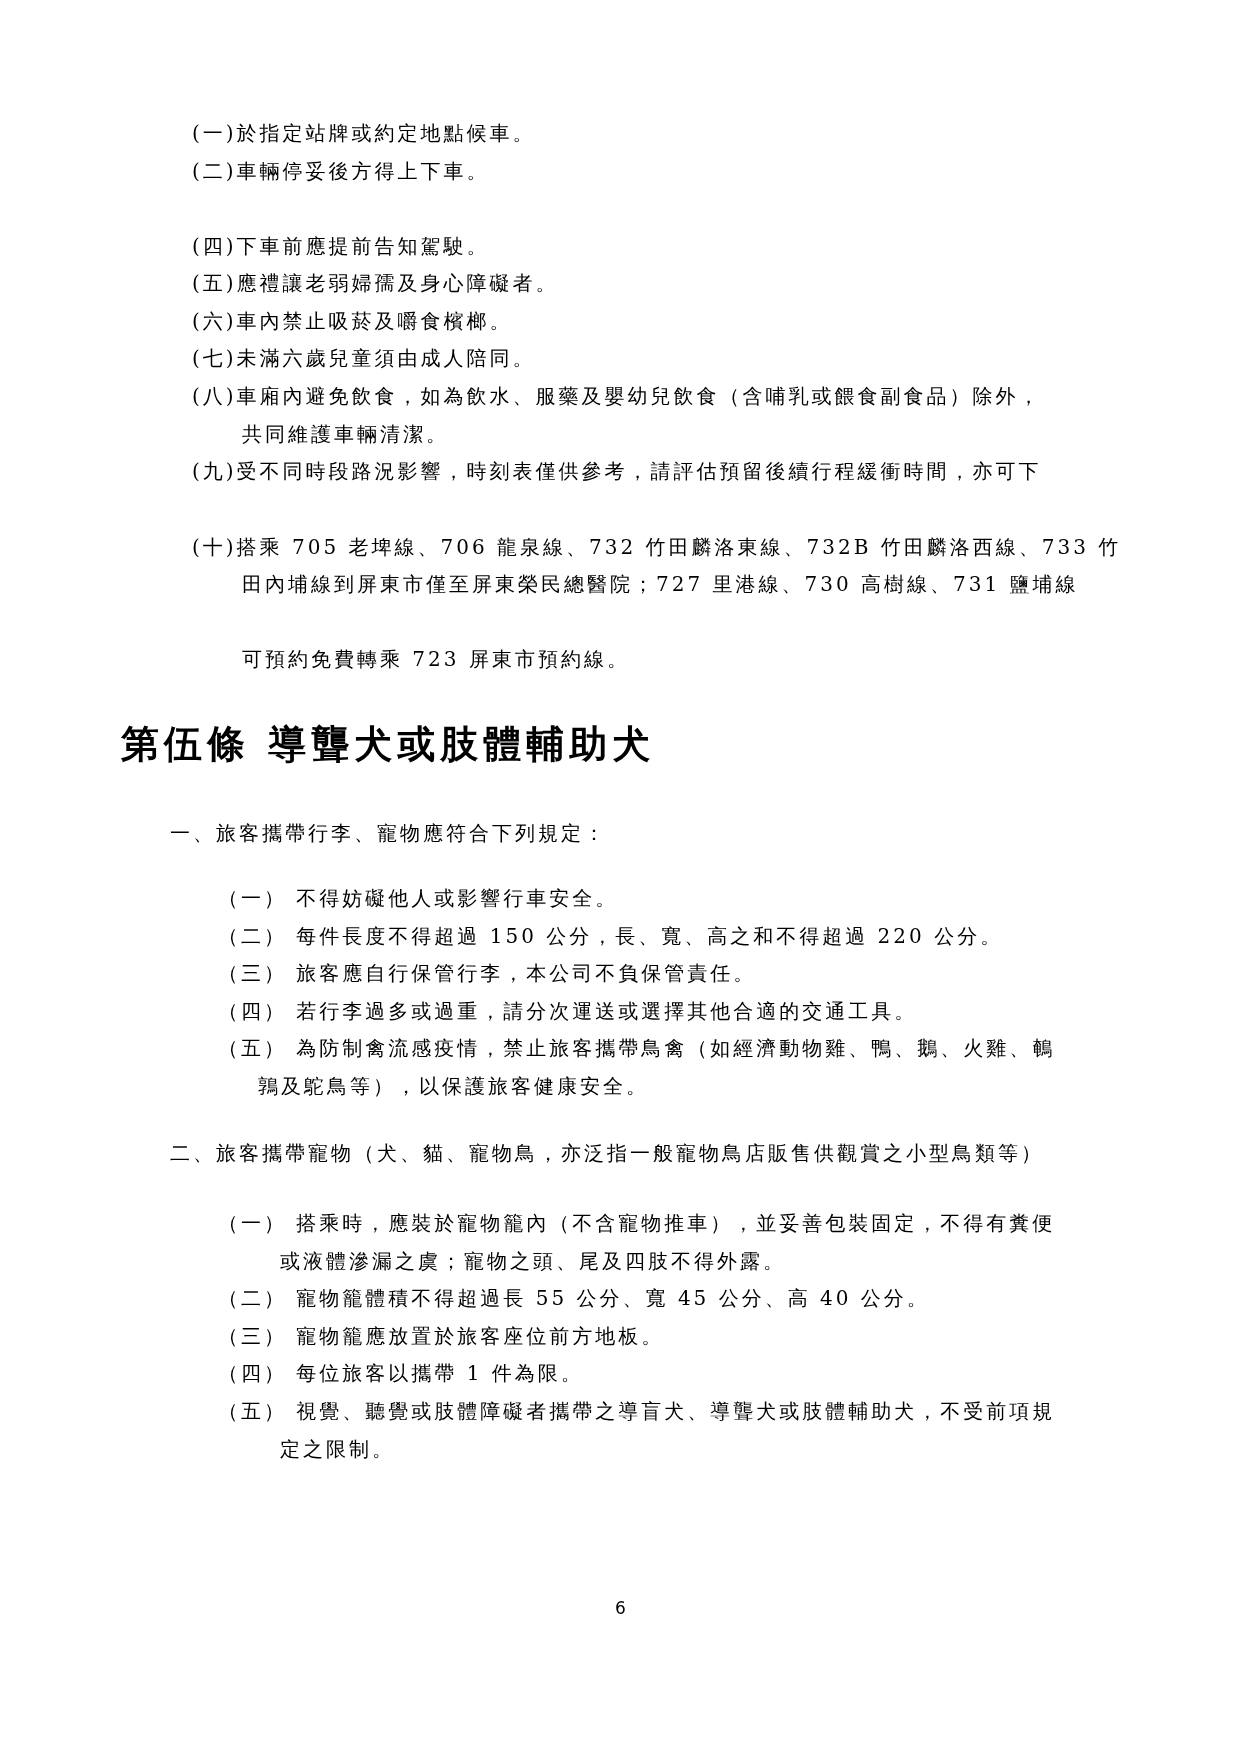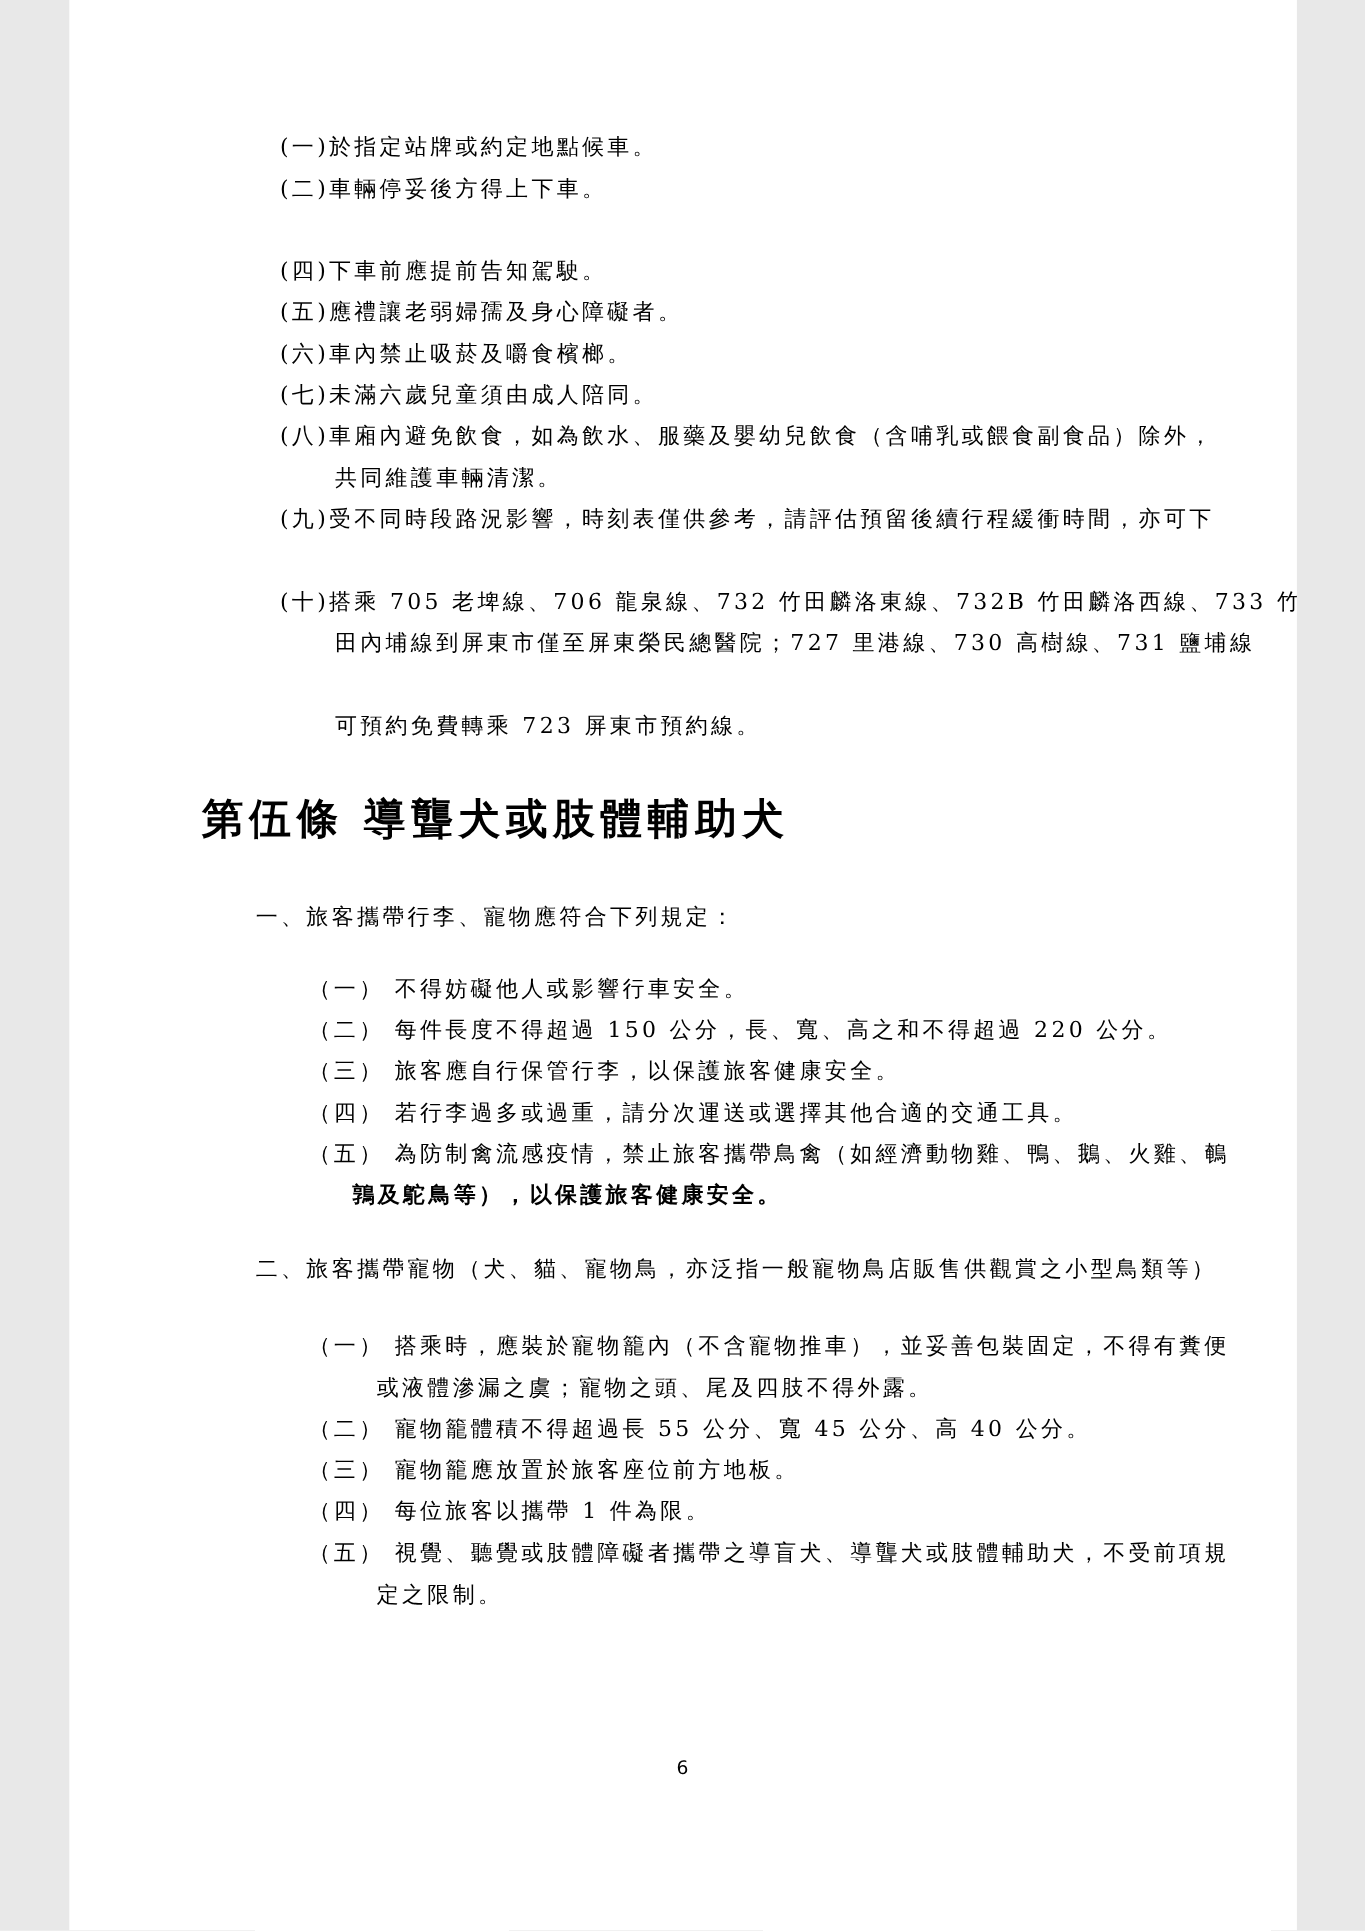--- a/index.html
+++ b/index.html
@@ -1,18 +1,18 @@
 <!DOCTYPE html>
 <html><head>
 <meta charset="utf-8">
 <style>
   html, body { margin: 0; padding: 0; background: #e8e8e8; }
   .page {
     position: relative;
-    width: 1116px;
+    width: 1241px;
     height: 1755px;
     margin: 0 auto;
     background: #ffffff;
     color: #000000;
     font-family: "DejaVu Serif", "Liberation Serif", serif;
     overflow: hidden;
   }
   .line {
     position: absolute;
     white-space: nowrap;
@@ -20,21 +20,21 @@
     line-height: 38px;
     height: 38px;
     letter-spacing: 3px;
     color: #000000;
   }
   
   .x-item    { left: 192px; }  
   .x-cont    { left: 242px; }  
   .x-intro   { left: 170px; }  
   .x-sub     { left: 218px; }  
-  .x-subc1   { left: 258px; font-weight: bold; }  
+  .x-subc1   { left: 258px; }  
   .x-subc2   { left: 280px; text-align: center; }  
   .heading {
     position: absolute;
     left: 121px;
     top: 718px;
     font-size: 38px;
     font-weight: bold;
     letter-spacing: 5px;
     line-height: 52px;
     white-space: nowrap;
@@ -66,21 +66,21 @@
   <div class="line x-item" style="top:452px">(九)受不同時段路況影響，時刻表僅供參考，請評估預留後續行程緩衝時間，亦可下</div>
   <div class="line x-item" style="top:528px">(十)搭乘 705 老埤線、706 龍泉線、732 竹田麟洛東線、732B 竹田麟洛西線、733 竹</div>
   <div class="line x-cont" style="top:565px">田內埔線到屏東市僅至屏東榮民總醫院；727 里港線、730 高樹線、731 鹽埔線</div>
   <div class="line x-cont" style="top:640px">可預約免費轉乘 723 屏東市預約線。</div>
 
   <div class="heading">第伍條 導聾犬或肢體輔助犬</div>
 
   <div class="line x-intro" style="top:814px">一、旅客攜帶行李、寵物應符合下列規定：</div>
   <div class="line x-sub" style="top:879px">（一） 不得妨礙他人或影響行車安全。</div>
   <div class="line x-sub" style="top:917px">（二） 每件長度不得超過 150 公分，長、寬、高之和不得超過 220 公分。</div>
-  <div class="line x-sub" style="top:954px">（三） 旅客應自行保管行李，以保護旅客健康安全。</div>
+  <div class="line x-sub" style="top:954px">（三） 旅客應自行保管行李，本公司不負保管責任。</div>
   <div class="line x-sub" style="top:992px">（四） 若行李過多或過重，請分次運送或選擇其他合適的交通工具。</div>
   <div class="line x-sub" style="top:1029px">（五） 為防制禽流感疫情，禁止旅客攜帶鳥禽（如經濟動物雞、鴨、鵝、火雞、鵪</div>
   <div class="line x-subc1" style="top:1067px">鶉及鴕鳥等），以保護旅客健康安全。</div>
 
   <div class="line x-intro" style="top:1134px">二、旅客攜帶寵物（犬、貓、寵物鳥，亦泛指一般寵物鳥店販售供觀賞之小型鳥類等）</div>
   <div class="line x-sub" style="top:1204px">（一） 搭乘時，應裝於寵物籠內（不含寵物推車），並妥善包裝固定，不得有糞便</div>
   <div class="line x-subc2" style="top:1242px">或液體滲漏之虞；寵物之頭、尾及四肢不得外露。</div>
   <div class="line x-sub" style="top:1279px">（二） 寵物籠體積不得超過長 55 公分、寬 45 公分、高 40 公分。</div>
   <div class="line x-sub" style="top:1317px">（三） 寵物籠應放置於旅客座位前方地板。</div>
   <div class="line x-sub" style="top:1354px">（四） 每位旅客以攜帶 1 件為限。</div>

